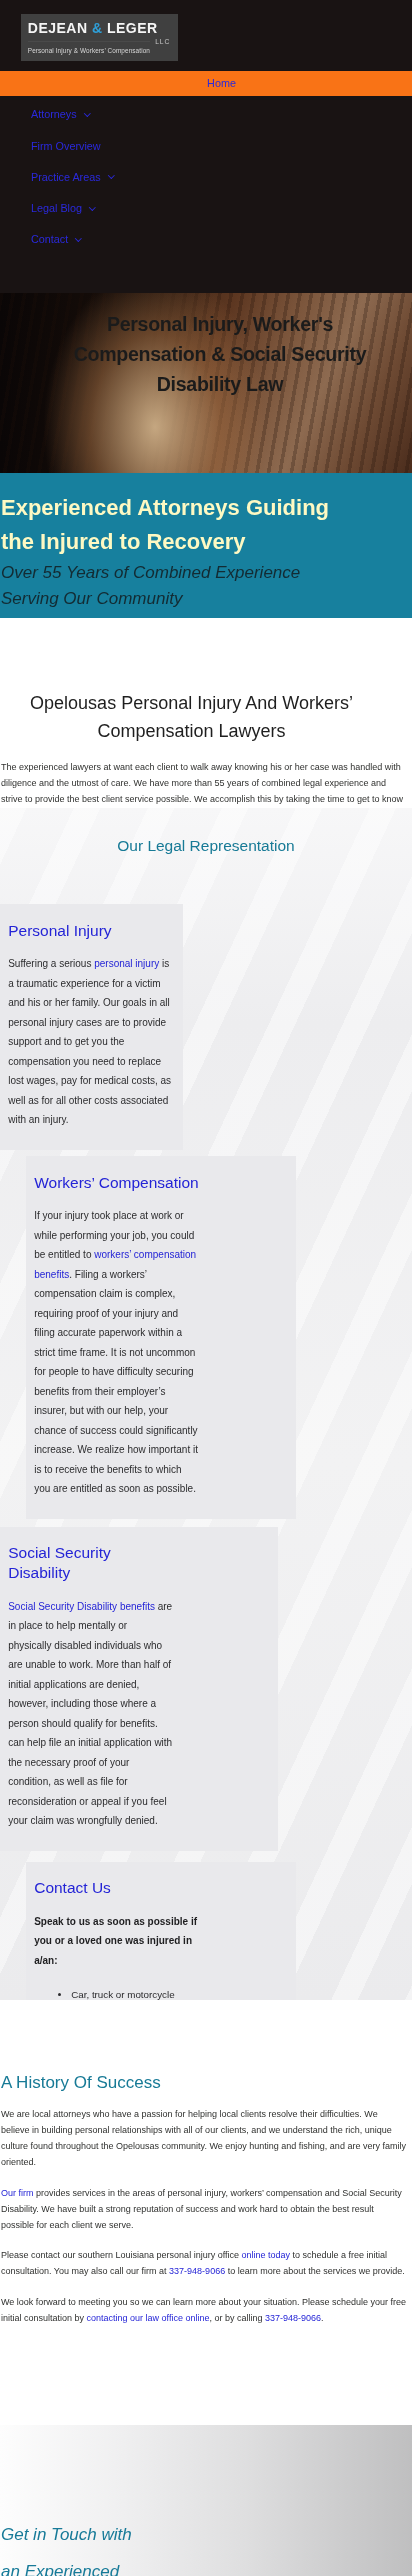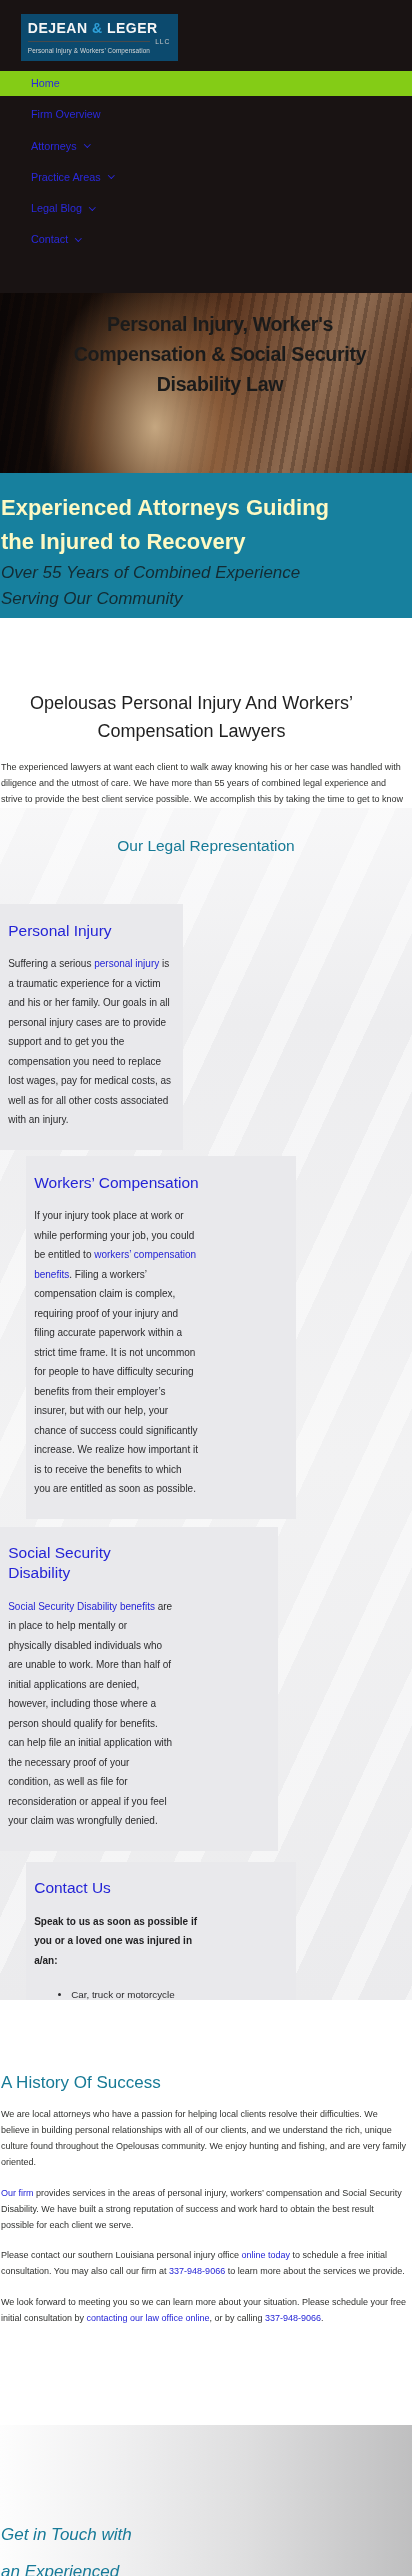--- a/index.html
+++ b/index.html
@@ -2,31 +2,31 @@
 <html style="font-size:8.2px"><head>
 <meta charset="utf-8">
 <style>
   * { margin:0; padding:0; box-sizing:border-box; }
   html,body { background:#fff; }
   body { width:412px; font-family:"Liberation Sans","DejaVu Sans",sans-serif; color:#333; }
   section { overflow:hidden; position:relative; }
 
   
   .site-header { height:293px; background:#191313; }
-  .logo-box { width:157px; height:47px; margin:14.4px 0 0 20.6px; background:#0c4a6e; padding:5.2px 7.2px 4.1px 7.2px; }
+  .logo-box { width:157px; height:47px; margin:14.4px 0 0 20.6px; background:#404040; padding:5.2px 7.2px 4.1px 7.2px; }
   .logo-name { font-size:14px; font-weight:bold; color:#f5f5f5; letter-spacing:0.5px; white-space:nowrap; }
   .logo-name .amp { color:#2e9fd8; }
   .logo-llc-row { display:flex; align-items:center; margin-top:2.1px; }
   .logo-rule { flex:1; height:0.5px; background:#4a4a4a; margin-right:5.2px; }
   .logo-llc { color:#c9c9c9; font-size:6.7px; letter-spacing:1px; }
   .logo-tagline { color:#d8d8d8; font-size:6.4px; margin-top:2.1px; letter-spacing:0.1px; }
   .main-nav { margin-top:9.3px; }
   .nav-item { display:flex; align-items:center; height:25px; padding-left:31px;
               color:#2a29dc; font-size:10.8px; margin-bottom:6.2px; cursor:pointer; }
-  .nav-item.active-row { background:#84cc16; }
+  .nav-item.active-row { background:#f97316;justify-content:center; }
   .chev { width:4.6px; height:4.6px; border-right:1px solid #2a29dc; border-bottom:1px solid #2a29dc;
           transform:rotate(45deg); margin-left:8.2px; margin-top:-2.1px; }
 
   
   .hero { height:180px;
     background:
       radial-gradient(ellipse 155px 222px at 155px 134px, rgba(223,191,148,.85), rgba(160,108,66,.55) 42%, rgba(0,0,0,0) 72%),
       repeating-linear-gradient(100deg, rgba(30,15,8,.25) 0 3.6px, rgba(0,0,0,0) 3.6px 11.3px),
       linear-gradient(90deg, #0a0606 0%, #160d09 28%, rgba(22,13,9,0) 52%),
       linear-gradient(115deg, #1d120c 0%, #2b1a10 25%, #5d3721 48%, #7c563c 62%, #8d6a50 74%, #6e4a33 86%, #4a2c1c 100%);
@@ -87,25 +87,25 @@
         <span class="logo-rule"></span>
         <span class="logo-llc">LLC</span>
       </div>
     <div class="logo-tagline">Personal Injury &amp; Workers’ Compensation</div>
   </div>
   <nav class="main-nav">
     <div class="nav-item active-row">
         <span>Home</span>
       </div>
     <div class="nav-item">
-        <span>Firm Overview</span>
+        <span>Attorneys</span>
+        <span class="chev"></span>
       </div>
     <div class="nav-item">
-        <span>Attorneys</span>
-        <span class="chev"></span>
+        <span>Firm Overview</span>
       </div>
     <div class="nav-item">
         <span>Practice Areas</span>
         <span class="chev"></span>
       </div>
     <div class="nav-item">
         <span>Legal Blog</span>
         <span class="chev"></span>
       </div>
     <div class="nav-item">

